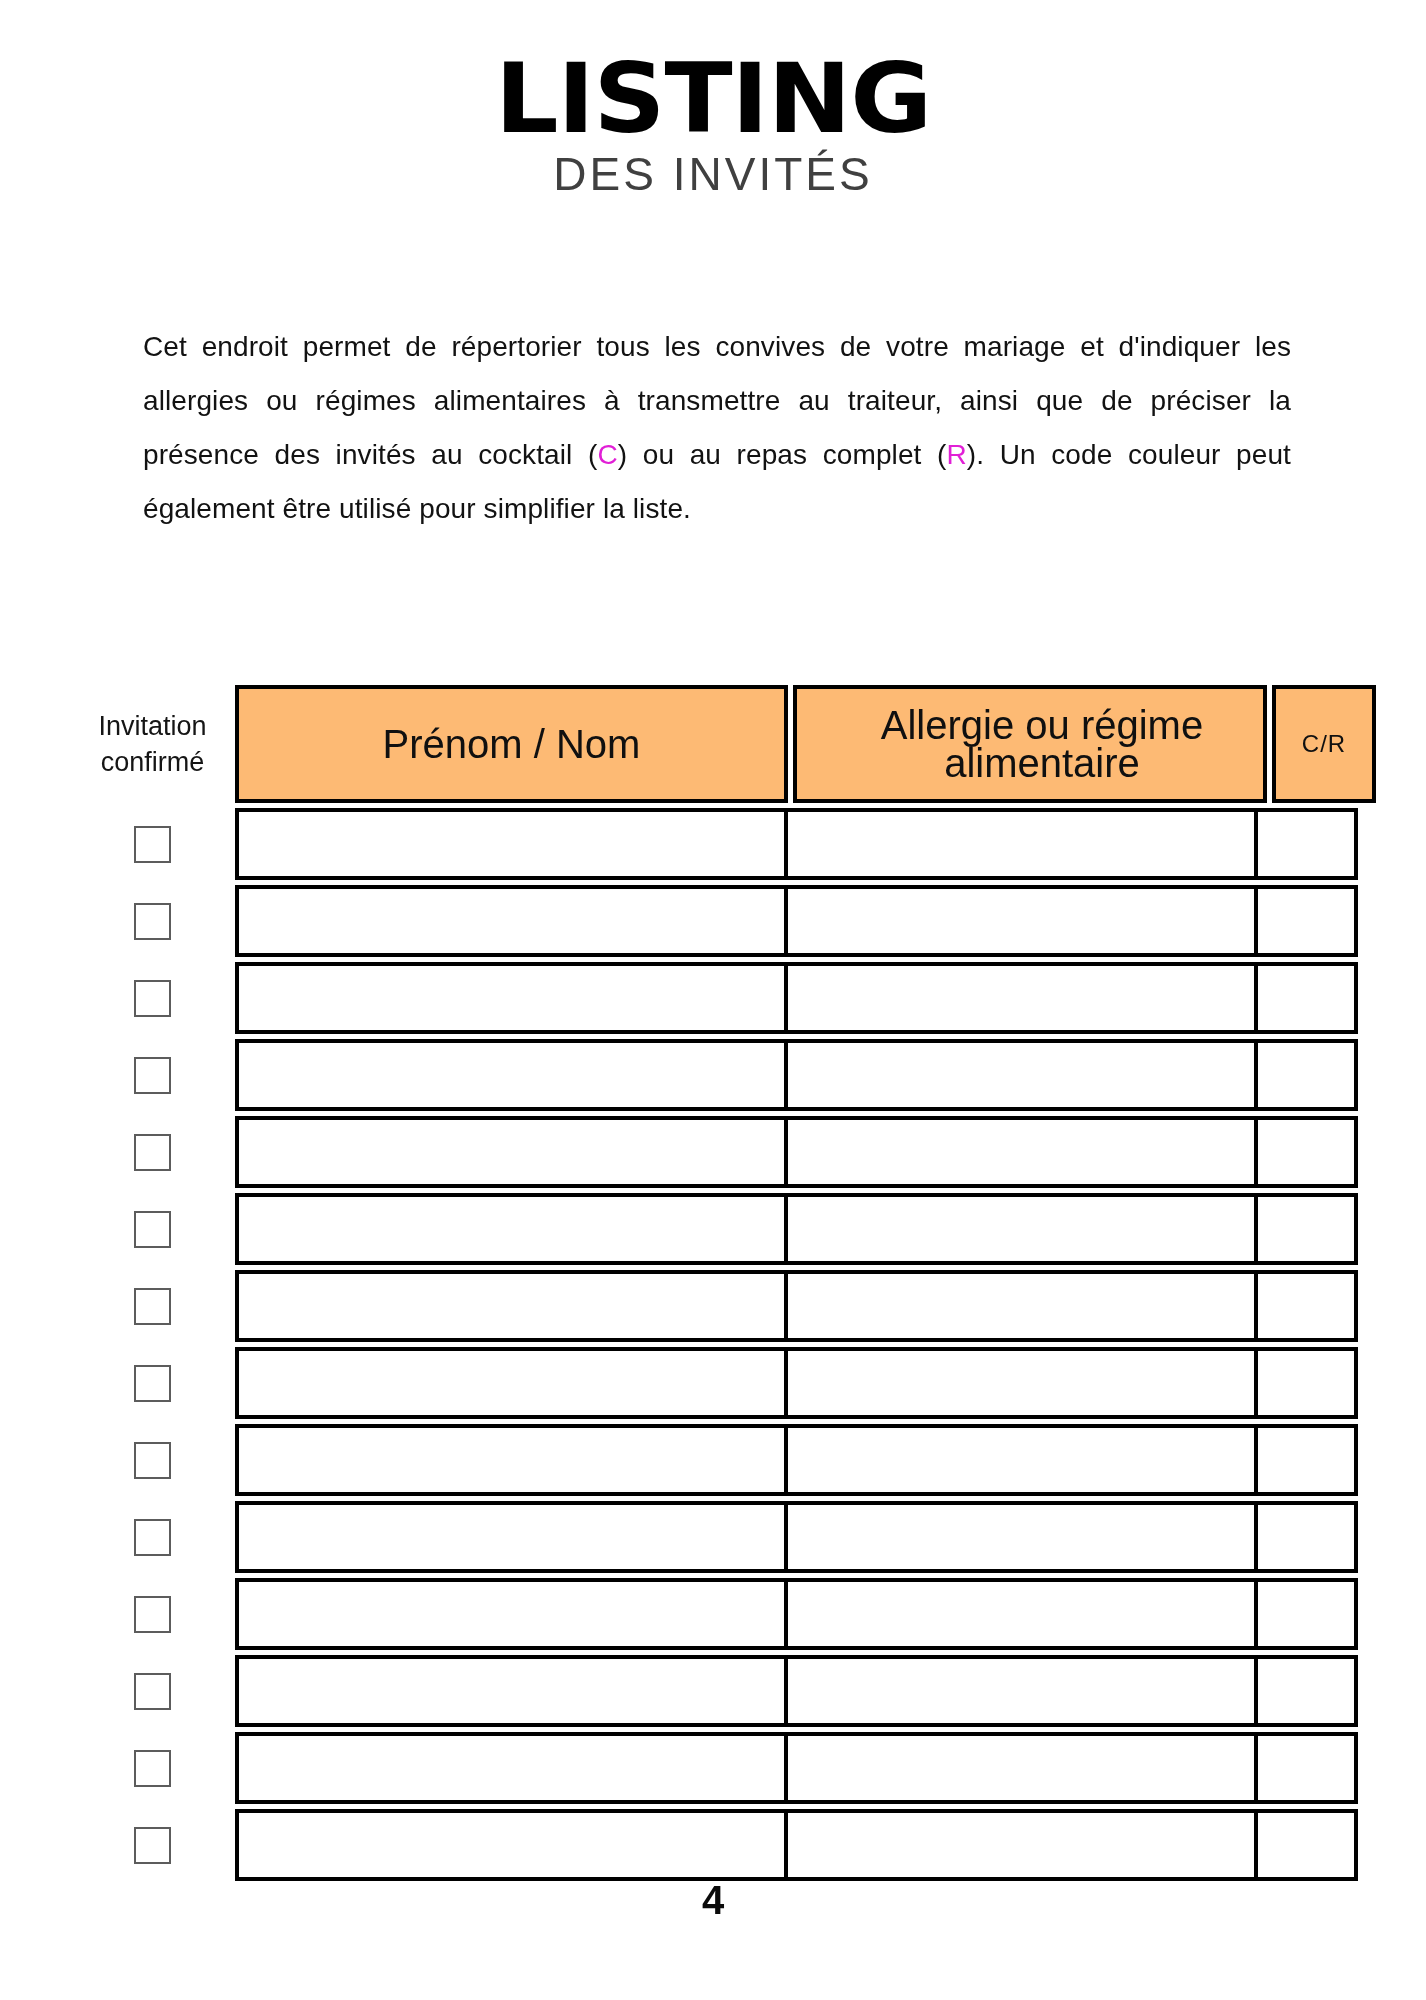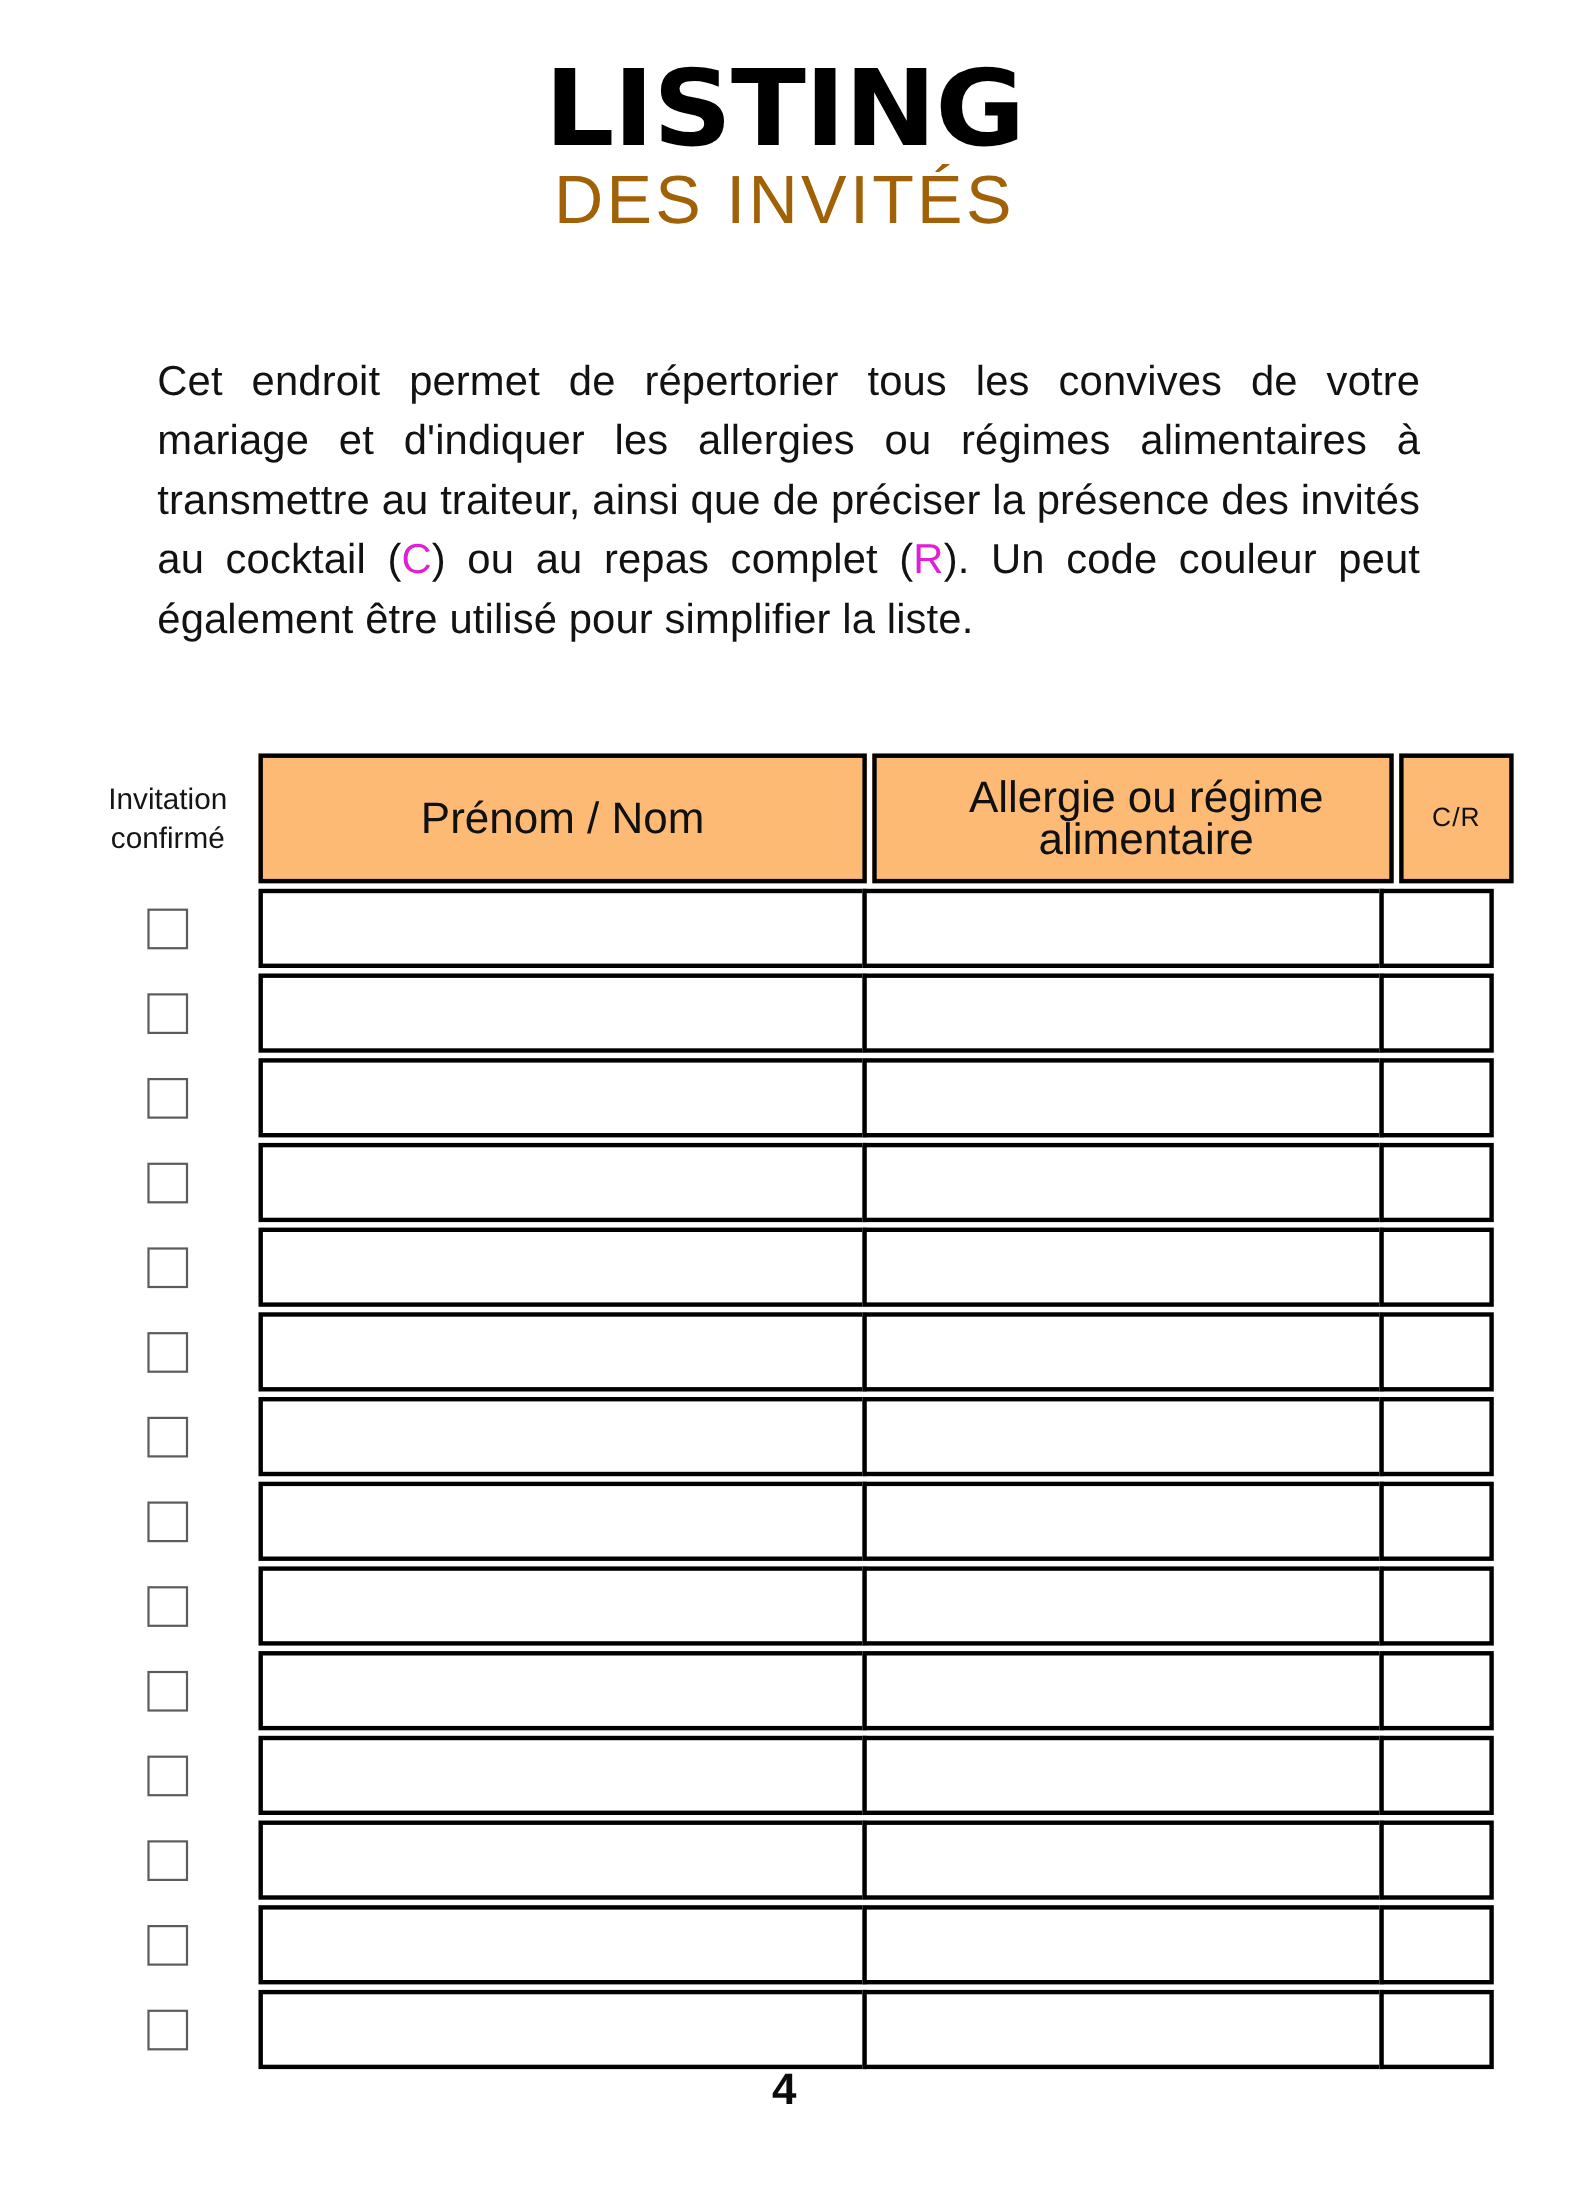--- a/index.html
+++ b/index.html
@@ -27,35 +27,35 @@
     font-size: 96px;
     line-height: 0.98;
     letter-spacing: -1px;
     color: #000000;
     margin: 0;
     transform: scaleX(1.04);
   }
   .title-sub {
     font-family: "Liberation Sans", sans-serif;
     font-weight: 400;
-    font-size: 62px;
+    font-size: 46px;
     line-height: 1.05;
     letter-spacing: 3px;
-    color: #a16207;
+    color: #404040;
     margin: 4px 0 0 0;
   }
 
   
   .intro {
     position: absolute;
     left: 143px;
     top: 295px;
     width: 1148px;
     font-family: "Liberation Sans", sans-serif;
-    font-size: 38px;
+    font-size: 28px;
     line-height: 54px;
     text-align: justify;
     color: #121212;
     letter-spacing: 0.1px;
     margin-top: 25px;
   }
   .intro .hl { color: #e11fd6; }
 
   
   .sheet {

